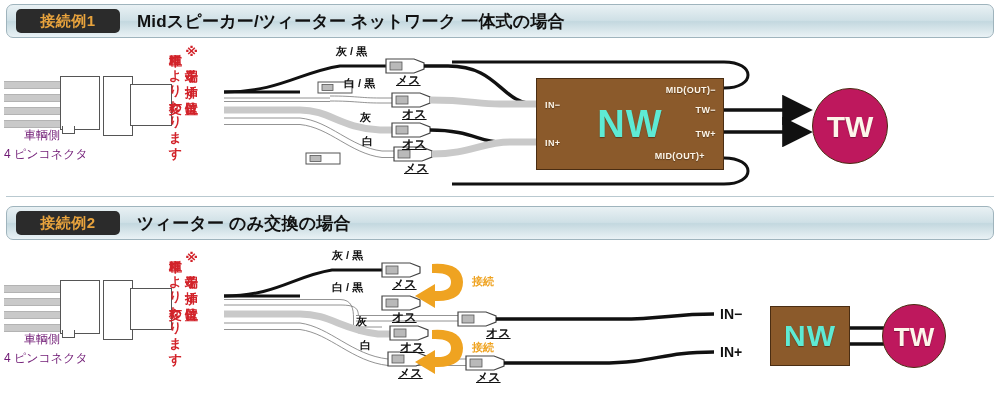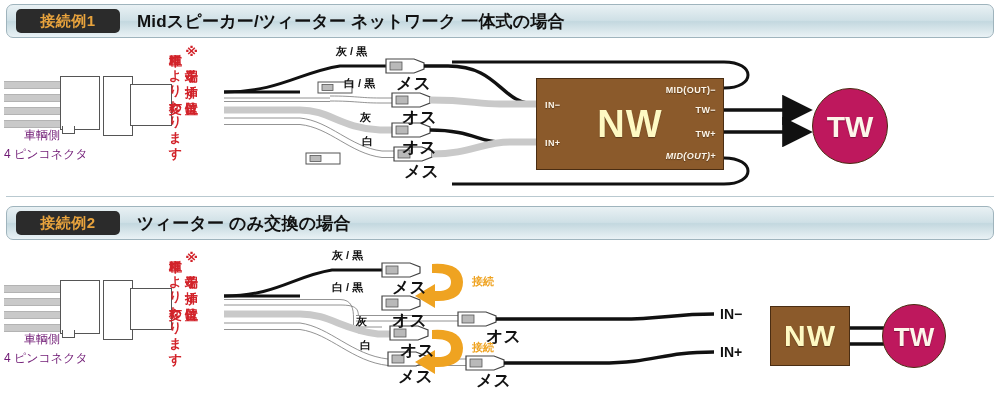--- a/index.html
+++ b/index.html
@@ -49,30 +49,30 @@
     writing-mode:vertical-rl;text-orientation:upright;
     color:#d2232a;font-size:13px;font-weight:bold;line-height:15px;
     letter-spacing:0.5px;white-space:nowrap;
   }
 
   
   svg.wires{position:absolute;left:0;top:0;width:1000px;height:414px;overflow:visible;pointer-events:none;}
 
   
   .wlab{position:absolute;font-size:11px;font-weight:bold;color:#111;white-space:nowrap;}
-  .tlab{position:absolute;font-size:17px;font-weight:bold;color:#111;white-space:nowrap;}
+  .tlab{position:absolute;font-size:12px;font-weight:bold;color:#111;white-space:nowrap;text-decoration:underline;}
 
   
   .nwbox{
     position:absolute;background:#8b5a2b;border:1.6px solid #4a2d12;
     box-sizing:border-box;
   }
   .nwbox .nwname{
     position:absolute;left:0;right:0;top:50%;transform:translateY(-50%);
-    text-align:center;color:#fef9c3;font-size:38px;font-weight:bold;
+    text-align:center;color:#5eead4;font-size:38px;font-weight:bold;
     letter-spacing:1px;text-shadow:0 1px 1px rgba(0,0,0,.35);
   }
   .port{position:absolute;color:#fdf6ea;font-size:9px;font-weight:bold;
         letter-spacing:0.4px;white-space:nowrap;text-shadow:0 1px 1px rgba(0,0,0,.35);}
 
   .twcirc{
     position:absolute;border-radius:50%;background:#be185d;border:1.6px solid #4a2d12;
     box-sizing:border-box;
   }
   .twcirc span{
@@ -184,21 +184,21 @@
   <div class="wlab" style="left:362px;top:134px;">白</div>
   <div class="tlab" style="left:404px;top:160px;">メス</div>
 
   <div class="nwbox" style="left:536px;top:78px;width:188px;height:92px;">
     <div class="nwname">NW</div>
     <div class="port" style="left:8px;top:21px;">IN−</div>
     <div class="port" style="left:8px;top:59px;">IN+</div>
     <div class="port" style="right:7px;top:6px;">MID(OUT)−</div>
     <div class="port" style="right:7px;top:26px;margin-left:8px;">TW−</div>
     <div class="port" style="right:7px;top:50px;">TW+</div>
-    <div class="port" style="right:7px;top:72px;font-style:italic;">MID(OUT)+</div>
+    <div class="port" style="right:18px;top:72px;">MID(OUT)+</div>
   </div>
 
   <div class="twcirc" style="left:812px;top:88px;width:76px;height:76px;">
     <span style="line-height:76px;font-size:30px;">TW</span>
   </div>
 
   <div class="divider" style="top:196px;"></div>
 
   <div class="hdr" style="top:206px;">
     <div class="badge">

